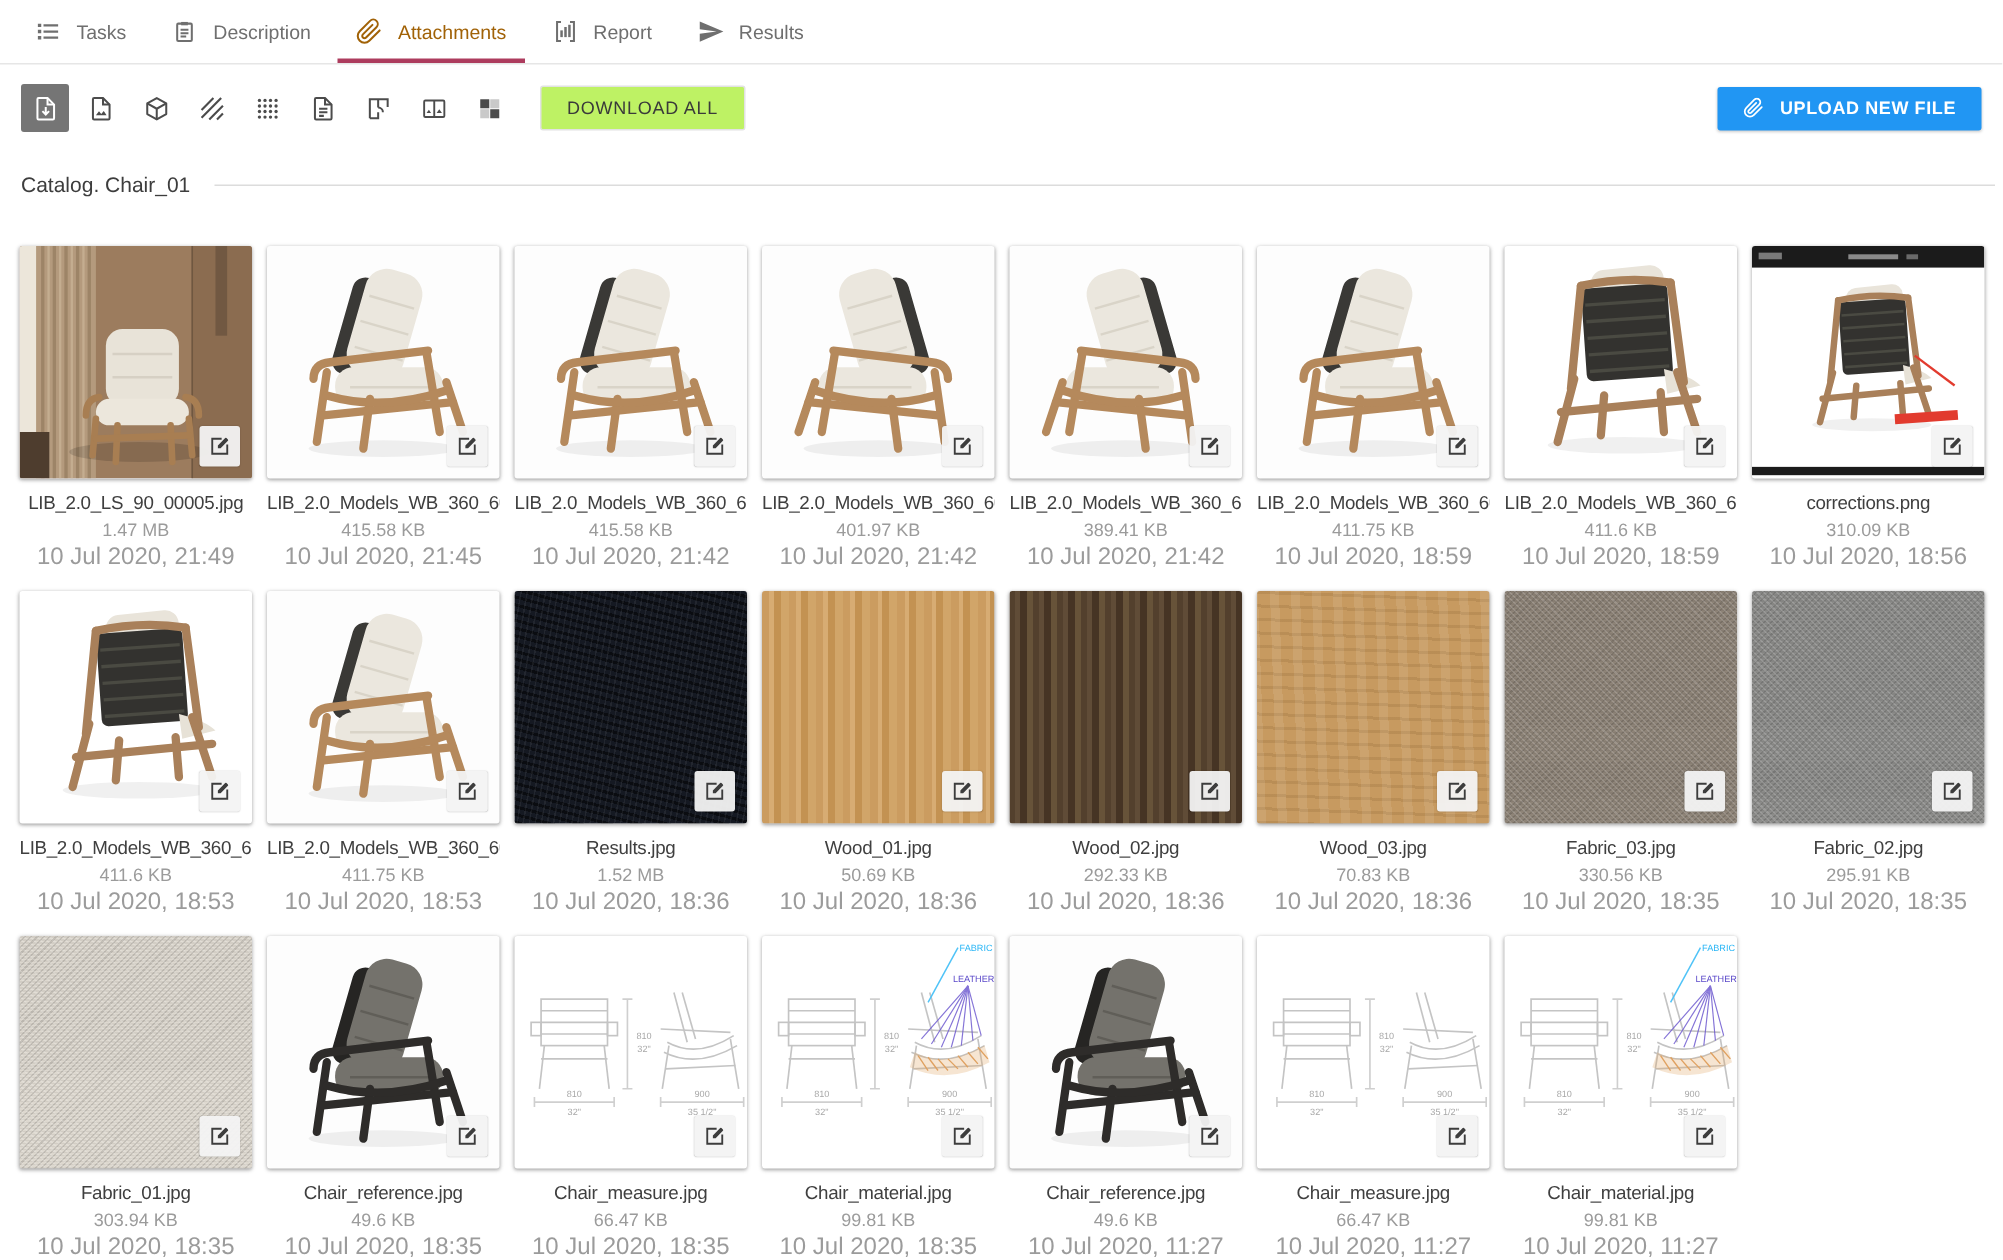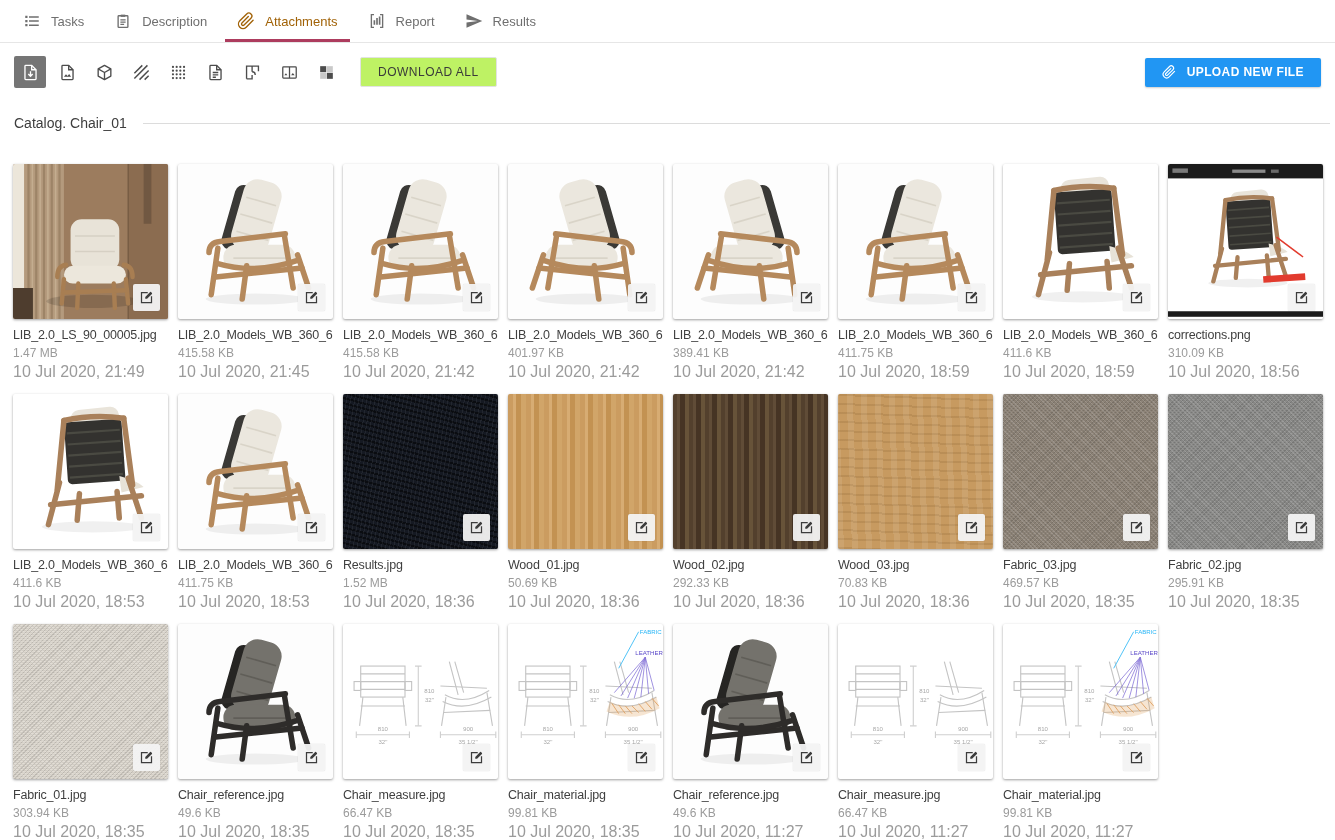--- a/index.html
+++ b/index.html
@@ -27,21 +27,21 @@
     color:#fff; font-family:inherit; font-size:12px; font-weight:bold; letter-spacing:.4px;
     display:flex; align-items:center; gap:11px; cursor:pointer; box-shadow:0 1px 2px rgba(0,0,0,.2); }
   .upload-btn svg { width:14px; height:14px; }
 
   
   .section-head { display:flex; align-items:center; margin:27px 5px 0 14px; }
   .section-title { font-size:14px; color:#3d3d3d; white-space:nowrap; }
   .section-rule { flex:1; height:1px; background:#dcdcdc; margin-left:16px; }
 
   
-  .grid { margin:33px 0 0 13px; display:grid; grid-template-columns:repeat(8,155px); column-gap:10px; row-gap:13px; }
+  .grid { margin:33px 0 0 13px; display:grid; grid-template-columns:repeat(8,155px); column-gap:10px; row-gap:13px;text-align:center; }
   .card {}
   .thumb { width:155px; height:155px; position:relative; background:#fff; border-radius:2px; overflow:hidden;
     box-shadow:0 1px 3px rgba(0,0,0,.28), 0 1px 2px rgba(0,0,0,.12); cursor:pointer; }
   .thumb > svg.tsvg { width:100%; height:100%; display:block; }
   .edit-btn { position:absolute; right:8px; bottom:8px; width:27px; height:27px; border:none; border-radius:2px;
     background:rgba(243,243,243,.95); color:#3d3d3d; display:flex; align-items:center; justify-content:center;
     cursor:pointer; box-shadow:0 0 1px rgba(0,0,0,.25); }
   .edit-btn svg { width:15px; height:15px; }
   .fname { margin-top:9px; font-size:12.5px; letter-spacing:-.2px; color:#3f3f3f;
     white-space:nowrap; overflow:hidden; }
@@ -586,21 +586,21 @@
   <div class="card">
     <div class="thumb t-fabric-3">
       <button class="edit-btn">
         <svg viewBox="0 0 24 24">
             <path fill="currentColor" d="M3 3h11v2H5v14h14v-9h2v11H3z"></path>
             <path fill="currentColor" d="M20.7 4.8l-1.5-1.5a1 1 0 0 0-1.4 0L10 11.1V14h2.9l7.8-7.8a1 1 0 0 0 0-1.4z"></path>
           </svg>
       </button>
     </div>
     <div class="fname">Fabric_03.jpg</div>
-    <div class="fsize">469.57 KB</div>
+    <div class="fsize">330.56 KB</div>
     <div class="fdate">10 Jul 2020, 18:35</div>
   </div>
 
   <div class="card">
     <div class="thumb t-fabric-2">
       <button class="edit-btn">
         <svg viewBox="0 0 24 24">
             <path fill="currentColor" d="M3 3h11v2H5v14h14v-9h2v11H3z"></path>
             <path fill="currentColor" d="M20.7 4.8l-1.5-1.5a1 1 0 0 0-1.4 0L10 11.1V14h2.9l7.8-7.8a1 1 0 0 0 0-1.4z"></path>
           </svg>

